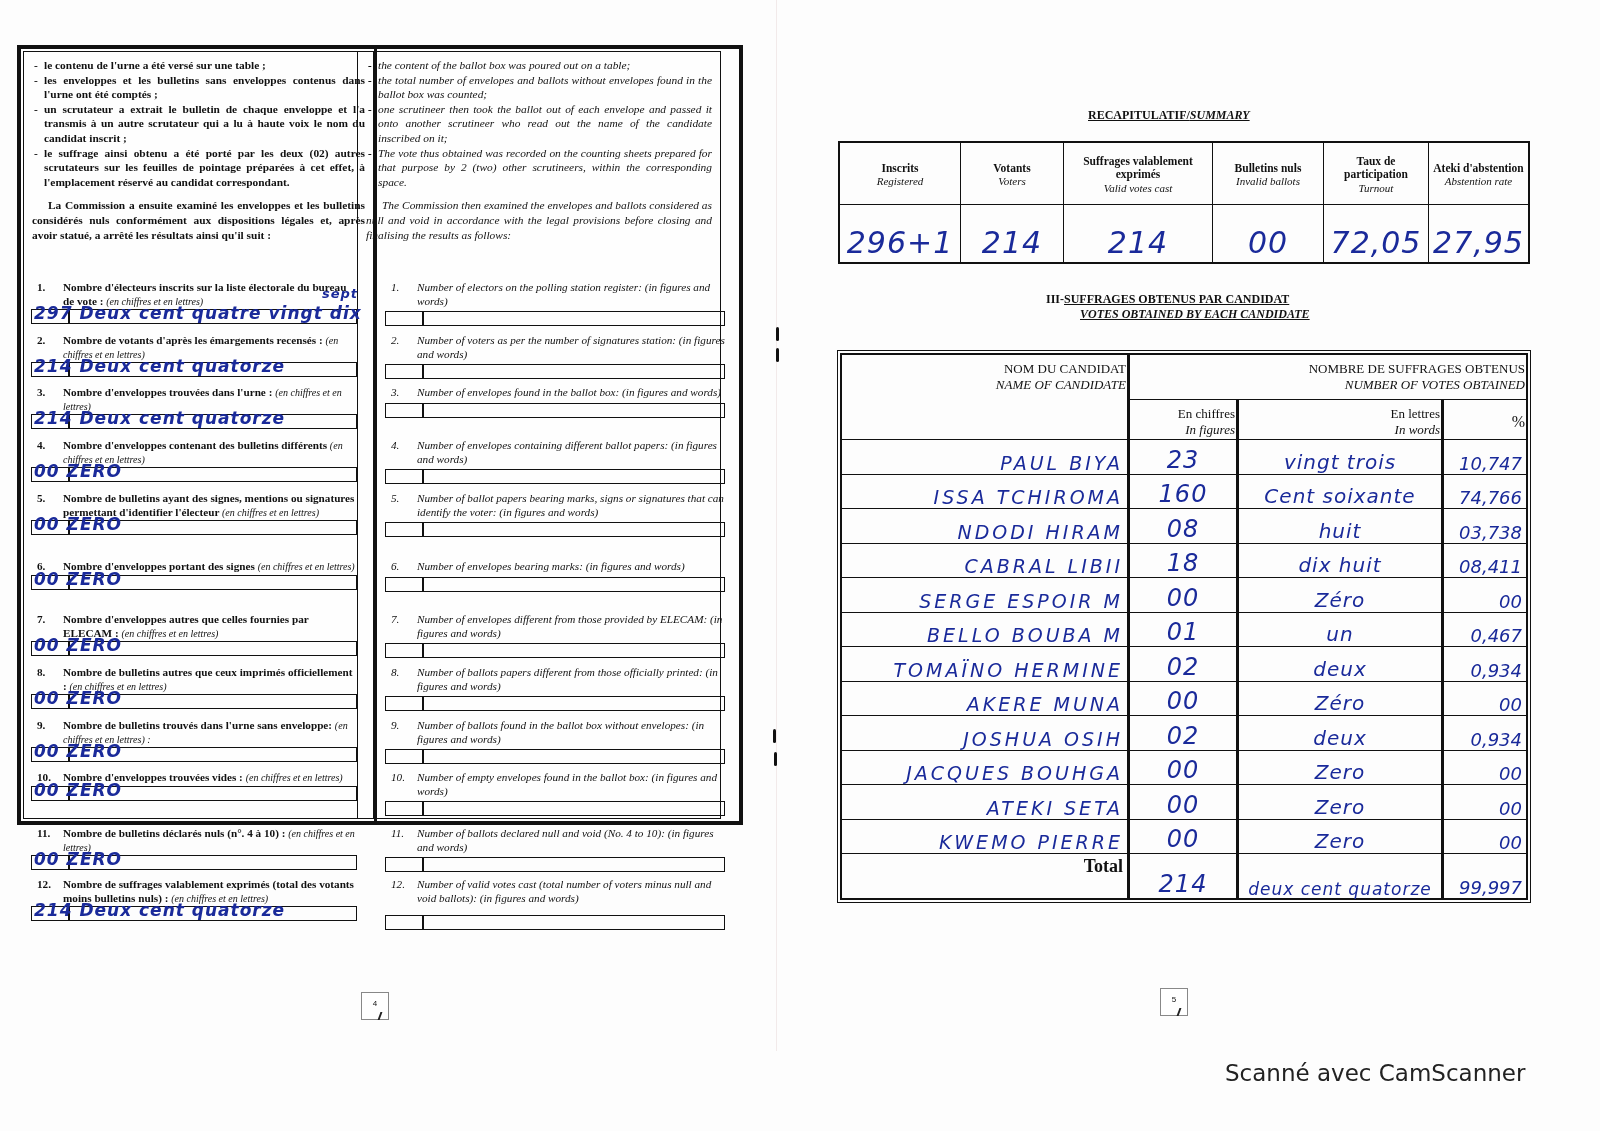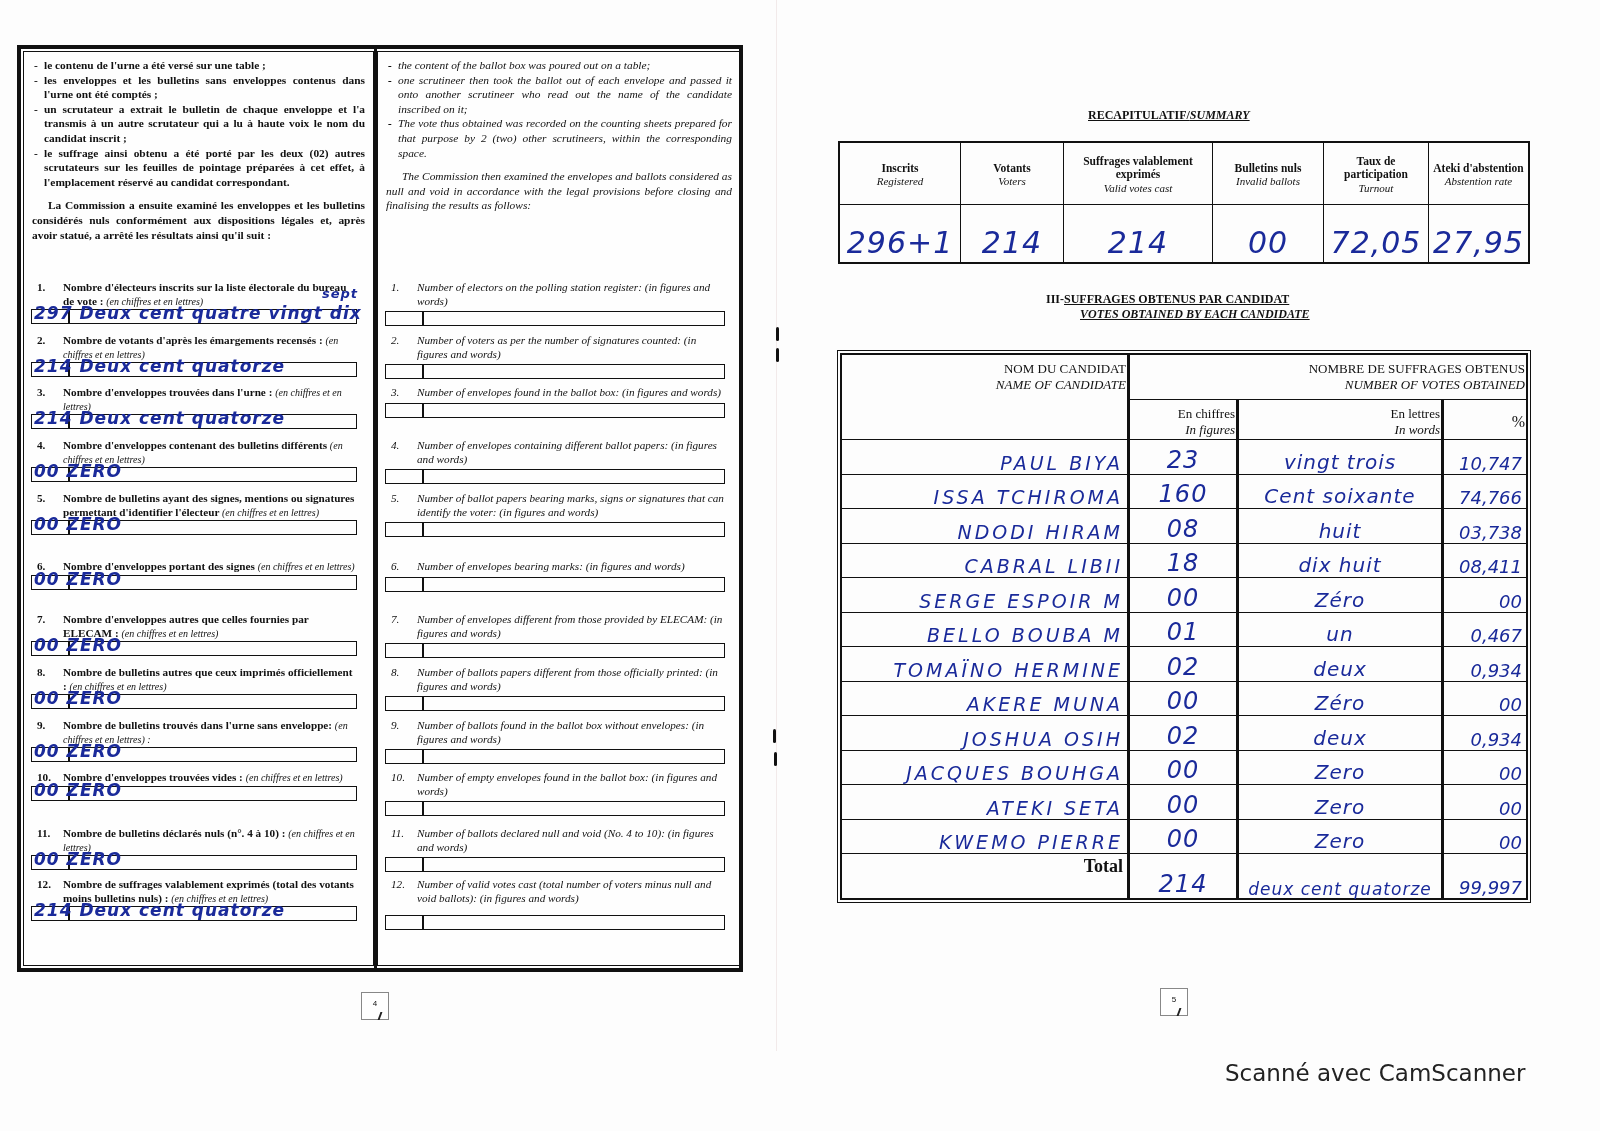--- a/index.html
+++ b/index.html
@@ -4,29 +4,29 @@
 <style>
   html, body { margin: 0; padding: 0; }
   body {
     width: 1600px; height: 1131px; position: relative; overflow: hidden;
     background: #fdfdfd; font-family: "Liberation Sans", sans-serif; color: #111;
   }
   .hand { font-family: "DejaVu Sans", sans-serif; color: #1a2a9a; font-style: italic; letter-spacing: 1px; }
 
   
   .left-frame {
-    position: absolute; left: 17px; top: 45px; width: 726px; height: 927px;
+    position: absolute; left: 17px; top: 45px; width: 726px; height: 780px;
     border: 4px solid #111; box-sizing: border-box; background: #fefefe;
   }
   .col {
     position: absolute; top: 2px; bottom: 2px; border: 1.5px solid #111; box-sizing: border-box;
     padding: 6px 8px 0 8px;
   }
   .col-fr { left: 2px; width: 351px; }
-  .col-en { left: 356px; width: 364px; }
+  .col-en { left: 336px; width: 364px; }
   .col-sep { position: absolute; left: 353px; top: 0; bottom: 0; width: 3px; background: #111; }
 
   .bullets { margin: 0; padding: 0; list-style: none; font-size: 11.4px; line-height: 14.6px; }
   .bullets li { position: relative; padding-left: 12px; text-align: justify; }
   .bullets li::before { content: "-"; position: absolute; left: 2px; font-weight: bold; }
   .fr { font-family: "Liberation Serif", serif; font-weight: bold; }
   .en { font-family: "Liberation Serif", serif; font-style: italic; }
   .intro { font-size: 11.4px; line-height: 14.6px; text-align: justify; text-indent: 16px; margin-top: 9px; }
 
   .q { position: absolute; left: 8px; right: 8px; }
@@ -110,20 +110,21 @@
       <li>les enveloppes et les bulletins sans enveloppes contenus dans l'urne ont été comptés ;</li>
       <li>un scrutateur a extrait le bulletin de chaque enveloppe et l'a transmis à un autre scrutateur qui a lu à haute voix le nom du candidat inscrit ;</li>
       <li>le suffrage ainsi obtenu a été porté par les deux (02) autres scrutateurs sur les feuilles de pointage préparées à cet effet, à l'emplacement réservé au candidat correspondant.</li>
     </ul>
     <div class="intro fr">La Commission a ensuite examiné les enveloppes et les bulletins considérés nuls conformément aux dispositions légales et, après avoir statué, a arrêté les résultats ainsi qu'il suit :</div>
   </div>
   <div class="col-sep"></div>
   <div class="col col-en">
     <ul class="bullets en">
       <li>the content of the ballot box was poured out on a table;</li>
+      <li>the total number of envelopes and ballots without envelopes found in the ballot box was counted;</li>
       <li>one scrutineer then took the ballot out of each envelope and passed it onto another scrutineer who read out the name of the candidate inscribed on it;</li>
       <li>The vote thus obtained was recorded on the counting sheets prepared for that purpose by 2 (two) other scrutineers, within the corresponding space.</li>
     </ul>
     <div class="intro en">The Commission then examined the envelopes and ballots considered as null and void in accordance with the legal provisions before closing and finalising the results as follows:</div>
   </div>
 
   <div id="fr-questions">
       <div class="q fr" style="top: 232px; left: 10px; width: 326px;">
         <div class="q-label">
           <span class="q-num">1.</span>
@@ -252,21 +253,21 @@
           <span class="q-num">1.</span>
           <span class="q-text">Number of electors on the polling station register: (in figures and words)</span>
         </div>
         <div class="q-box" style="margin-top:3px">
           <div class="split"></div>
         </div>
       </div>
       <div class="q en" style="top: 285px; left: 364px; width: 340px;">
         <div class="q-label">
           <span class="q-num">2.</span>
-          <span class="q-text">Number of voters as per the number of signatures counted: (in figures and words)</span>
+          <span class="q-text">Number of voters as per the number of signatures station: (in figures and words)</span>
         </div>
         <div class="q-box" style="margin-top:3px">
           <div class="split"></div>
         </div>
       </div>
       <div class="q en" style="top: 337px; left: 364px; width: 340px;">
         <div class="q-label">
           <span class="q-num">3.</span>
           <span class="q-text">Number of envelopes found in the ballot box: (in figures and words)</span>
         </div>

